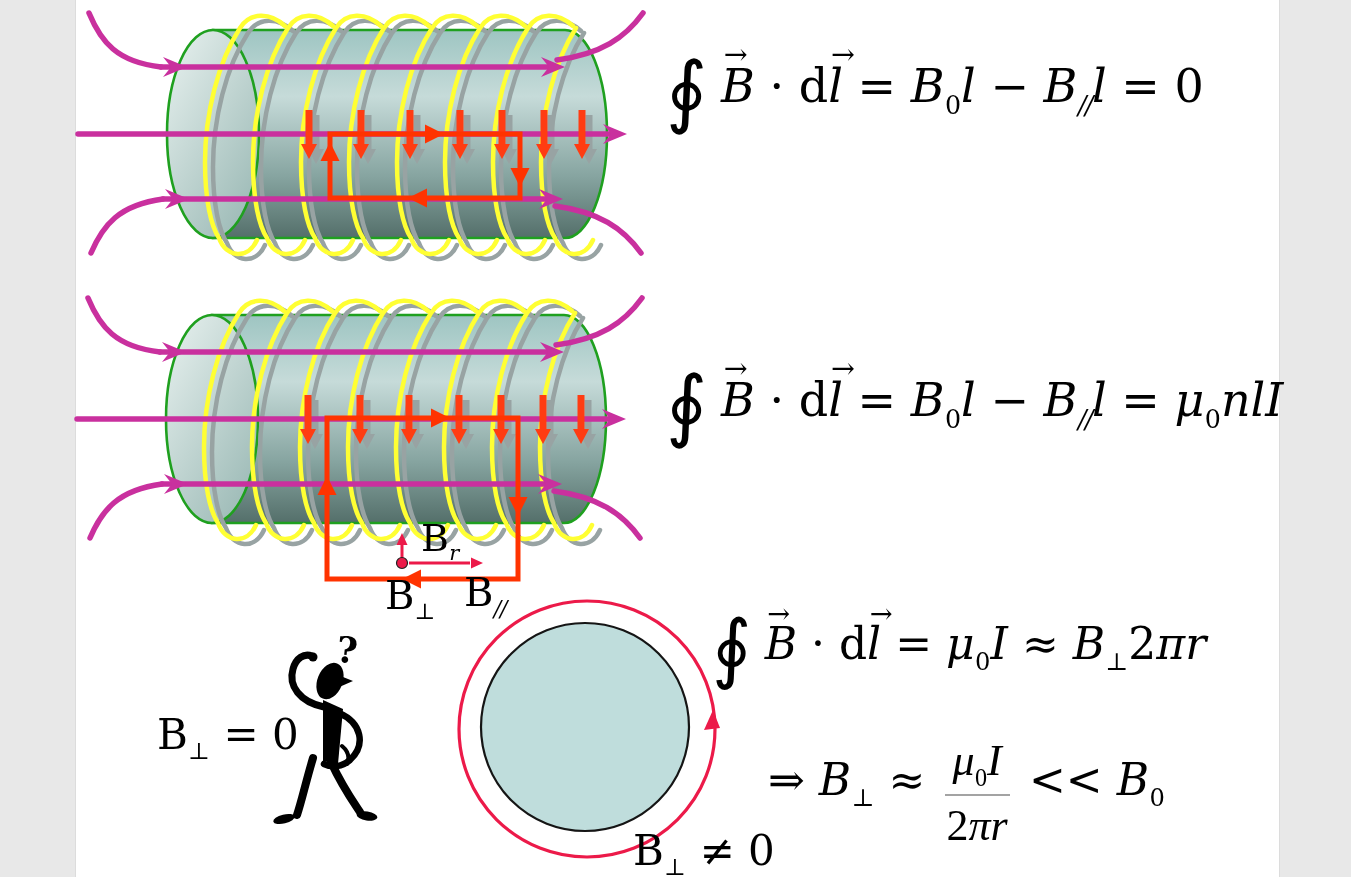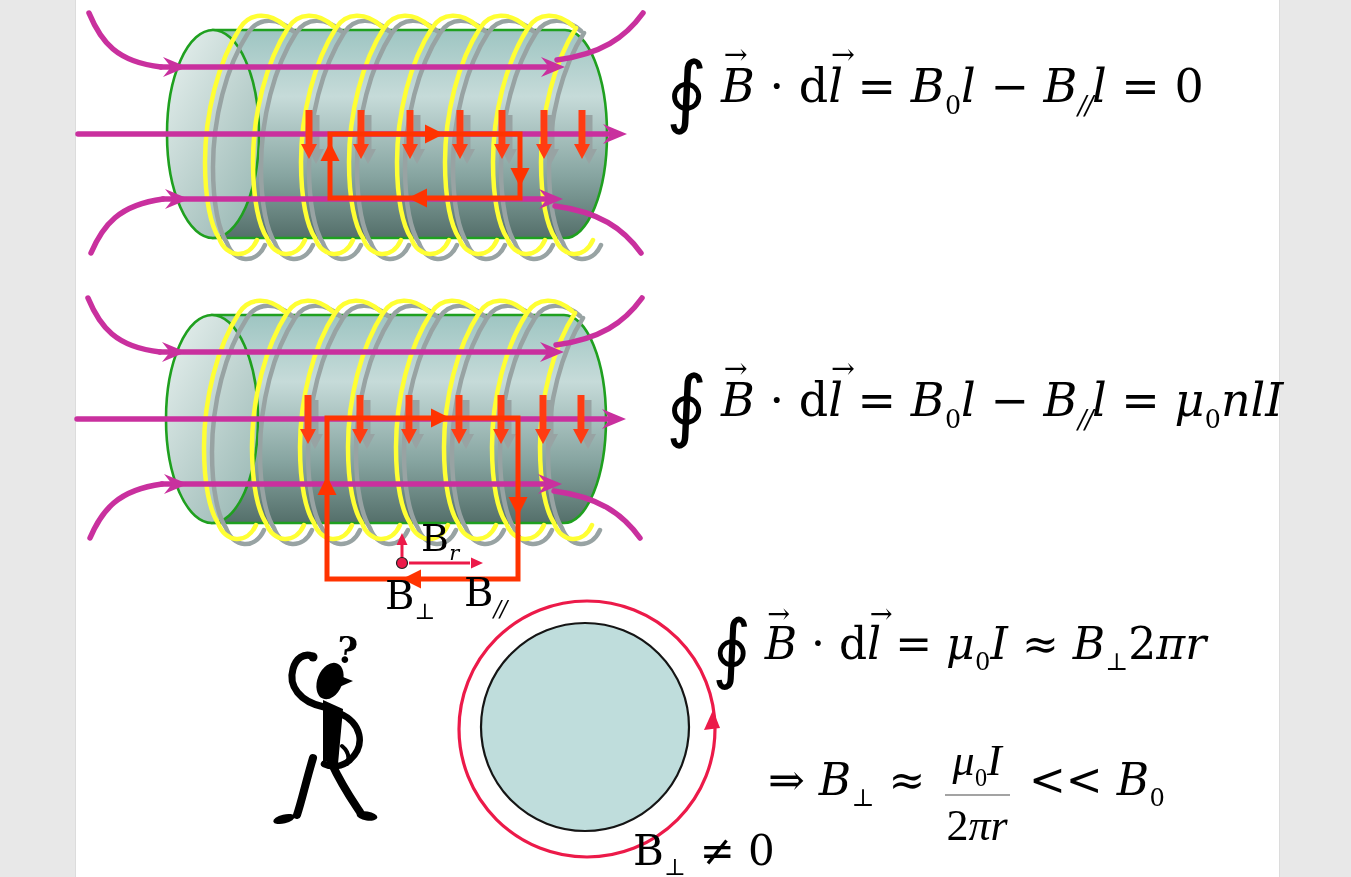--- a/index.html
+++ b/index.html
@@ -232,14 +232,15 @@
     </svg>
 
   <div class="eq" style="left:666px;top:58px;"><span class="oint"><span class="g">∮</span><span class="s">l</span></span><span class="vec"><span class="va">→</span>B</span><span class="rm"> · </span><span class="rm">d</span><span class="vec"><span class="va">→</span>l</span><span class="rm"> = </span><span class="it">B</span><span class="tsub">0</span><span class="it">l</span><span class="rm"> − </span><span class="it">B</span><span class="tsubi">//</span><span class="it">l</span><span class="rm"> = 0</span></div>
   <div class="eq" style="left:666px;top:372px;"><span class="oint"><span class="g">∮</span><span class="s">l</span></span><span class="vec"><span class="va">→</span>B</span><span class="rm"> · </span><span class="rm">d</span><span class="vec"><span class="va">→</span>l</span><span class="rm"> = </span><span class="it">B</span><span class="tsub">0</span><span class="it">l</span><span class="rm"> − </span><span class="it">B</span><span class="tsubi">//</span><span class="it">l</span><span class="rm"> = </span><span class="it">μ</span><span class="tsub">0</span><span class="it">nlI</span></div>
   <div class="eq" style="left:712px;top:616px;font-size:44px;"><span class="oint"><span class="g">∮</span><span class="s">l</span></span><span class="vec"><span class="va">→</span>B</span><span class="rm"> · </span><span class="rm">d</span><span class="vec"><span class="va">→</span>l</span><span class="rm"> = </span><span class="it">μ</span><span class="tsub">0</span><span class="it">I</span><span class="rm"> ≈ </span><span class="it">B</span><span class="tsub">⊥</span><span class="rm">2</span><span class="it">πr</span></div>
   <div class="eq" style="left:768px;top:733px;font-size:44px;"><span class="rm">⇒ </span><span class="it">B</span><span class="tsub">⊥</span><span class="rm"> ≈ </span><span class="frac"><span class="fn"><span class="it">μ</span><span class="tsub">0</span><span class="it">I</span></span><span class="fd"><span class="rm">2</span><span class="it">πr</span></span></span><span class="rm"> &lt;&lt; </span><span class="it">B</span><span class="tsub">0</span></div>
 
   <div class="lbl" style="left:405px;top:518px;font-size:38px;"><span class="it">B</span><span class="tsubi">r</span></div>
   <div class="lbl" style="left:369px;top:573px;"><span class="it">B</span><span class="tsub">⊥</span></div>
   <div class="lbl" style="left:448px;top:570px;"><span class="it">B</span><span class="tsubi">//</span></div>
+  <div class="lbl" style="left:141px;top:712px;font-size:42px;"><span class="it">B</span><span class="tsub">⊥</span><span class="rm"> = 0</span></div>
   <div class="lbl" style="left:617px;top:828px;font-size:42px;"><span class="it">B</span><span class="tsub">⊥</span><span class="rm"> ≠ 0</span></div>
 </div>
 
 </body></html>

